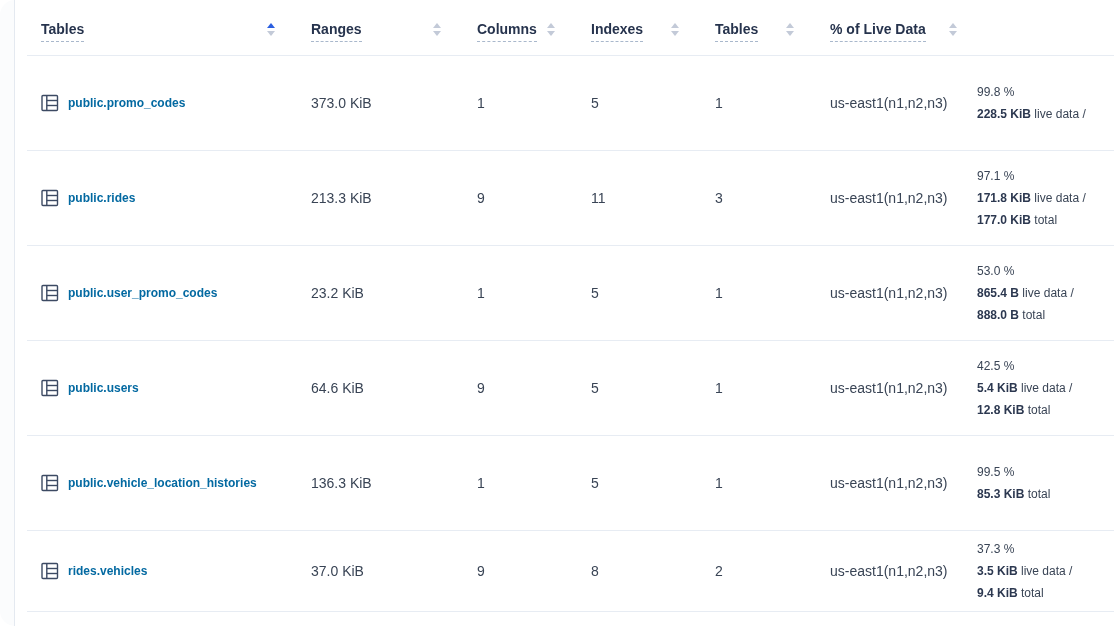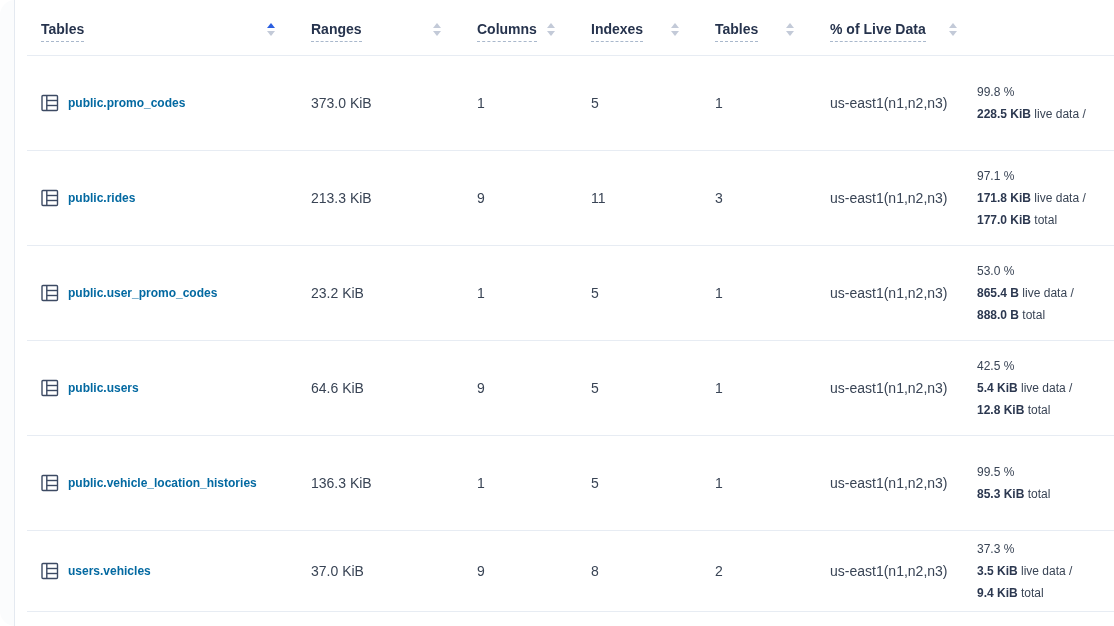--- a/index.html
+++ b/index.html
@@ -205,21 +205,21 @@
       <div class="tr row">
         <div class="td td-name">
           <span class="ticon">
             <svg width="18" height="18" viewBox="0 0 18 18" fill="none" stroke="#3c4a63" stroke-width="1.4">
                 <rect x="1" y="1.5" width="15.5" height="15" rx="1"></rect>
                 <line x1="5.8" y1="1.5" x2="5.8" y2="16.5"></line>
                 <line x1="5.8" y1="6.5" x2="16.5" y2="6.5"></line>
                 <line x1="5.8" y1="11.5" x2="16.5" y2="11.5"></line>
               </svg>
           </span>
-          <a class="tname" href="#">users.vehicles</a>
+          <a class="tname" href="#">rides.vehicles</a>
         </div>
         <div class="td">37.0 KiB</div>
         <div class="td">9</div>
         <div class="td">8</div>
         <div class="td">2</div>
         <div class="td">us-east1(n1,n2,n3)</div>
         <div class="td td-live">
           <div>37.3 %</div>
           <div><span class="b">3.5 KiB</span><span> live data /</span></div>
           <div><span class="b">9.4 KiB</span><span> total</span></div>

